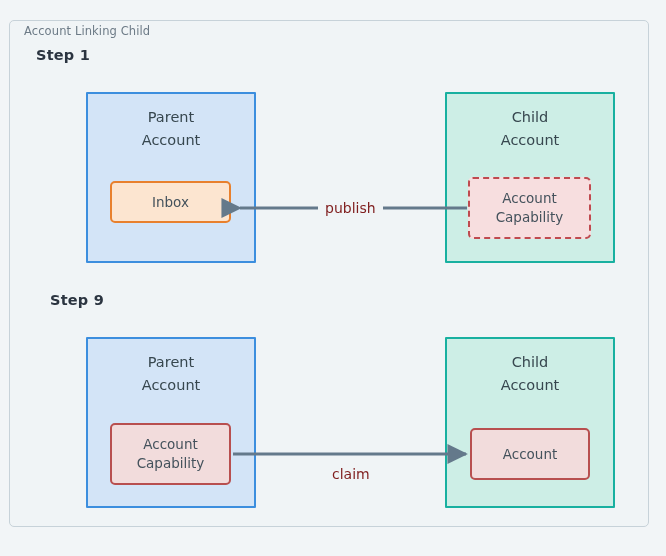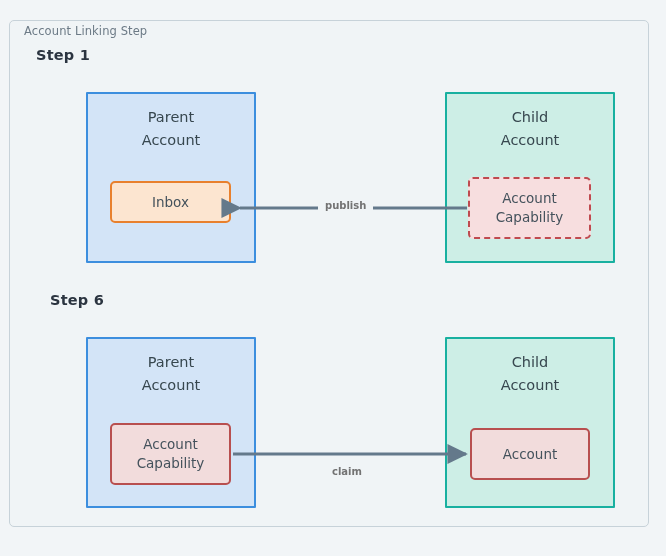--- a/index.html
+++ b/index.html
@@ -124,53 +124,52 @@
     height: 556px;
     pointer-events: none;
   }
   .edge-line {
     stroke: #64798b;
     stroke-width: 3.2;
     fill: none;
   }
   .edge-label {
     position: absolute;
-    font-size: 10px;
-    color: #737373;
+    font-size: 14px;
+    color: #7f1d1d;
     background: #f0f4f6;
     padding: 0 7px;
     white-space: nowrap;
-    font-weight: bold;
   }
   #publish-label { left: 318px; top: 200px; }
   #claim-label   { left: 325px; top: 466px; }
 </style>
 </head>
 <body>
 
 <div class="frame">
-  <span class="frame-title">Account Linking Step</span>
+  <span class="frame-title">Account Linking Child</span>
 </div>
 
 <div class="step-label step1-label">Step 1</div>
 
 <div class="acct parent" id="parent1">
   <div class="acct-title">Parent
 Account</div>
 </div>
 <div class="node node-inbox" id="inbox">Inbox</div>
 
 <div class="acct child" id="child1">
   <div class="acct-title">Child
 Account</div>
 </div>
 <div class="node node-cap-dashed" id="cap1">Account
 Capability</div>
 
-<div class="step-label step2-label">Step 6</div>
+<div class="step-label step2-label">Step 9</div>
 
 <div class="acct parent" id="parent2">
   <div class="acct-title">Parent
 Account</div>
 </div>
 <div class="node node-cap-solid" id="cap2">Account
 Capability</div>
 
 <div class="acct child" id="child2">
   <div class="acct-title">Child

